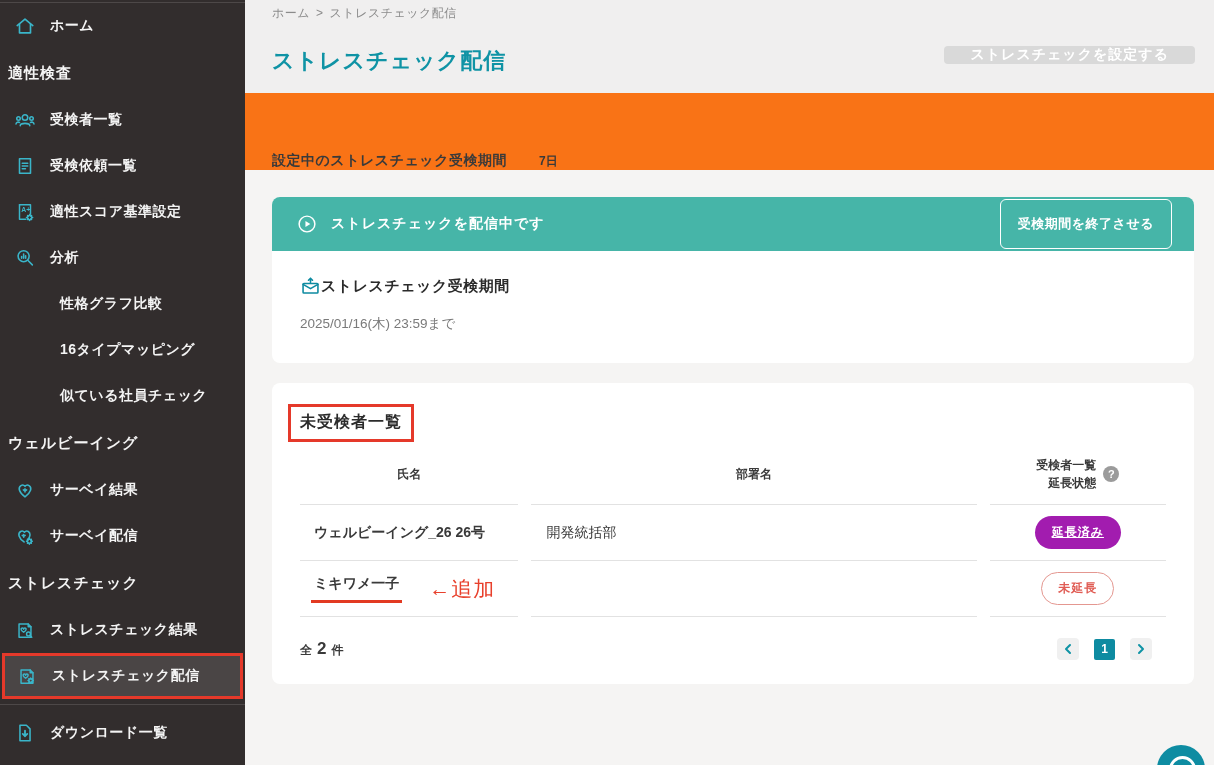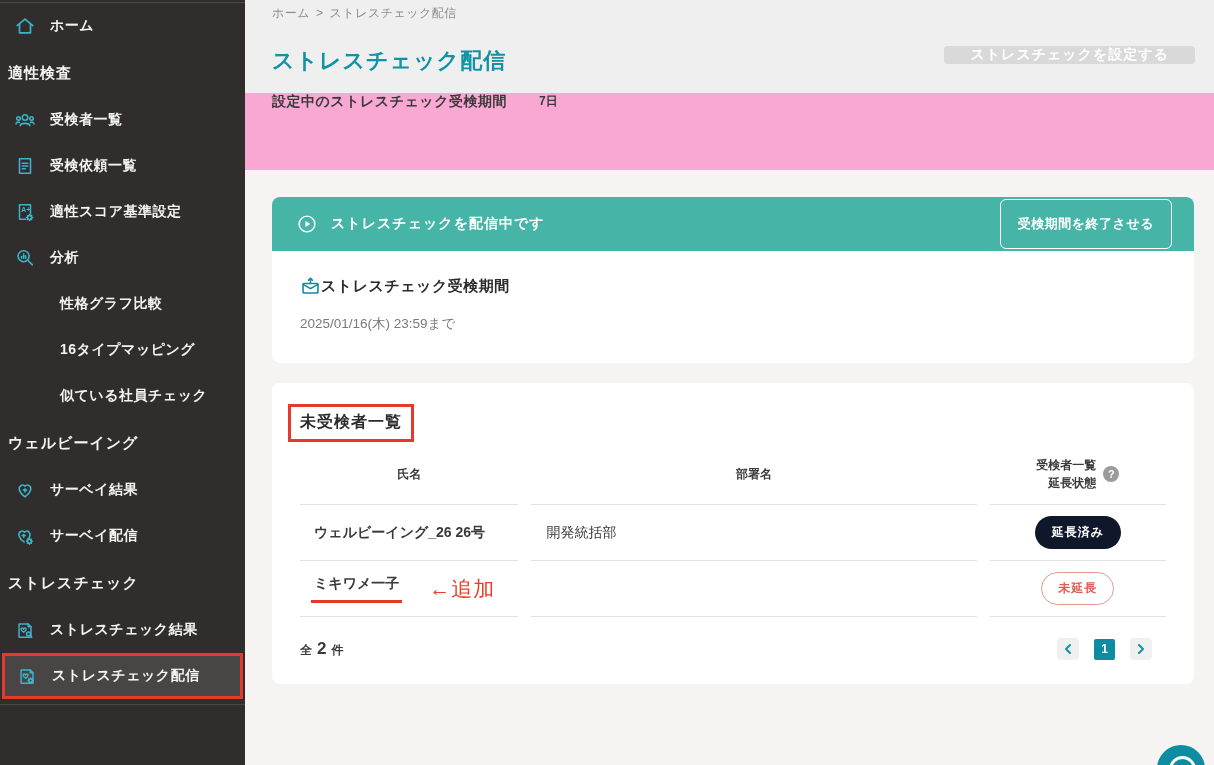--- a/index.html
+++ b/index.html
@@ -19,21 +19,21 @@
   .sb-item.active { background:#4a4545; border:3px solid #e5392a; margin:0 2px; padding-left:11px; }
   .sb-divider { height:1px; background:#4d4848; margin:5px 0; }
 
   
   .main { position:absolute; left:245px; top:0; width:969px; height:765px; }
   .mainhead { position:relative; height:93px; background:#f0efef; }
   .breadcrumb { position:absolute; left:27px; top:5px; font-size:12px; color:#8b8b8b; letter-spacing:.5px; }
   .breadcrumb .bc-sep { margin:0 6px; }
   .page-title { position:absolute; left:27px; top:46px; font-size:22px; font-weight:700; color:#0f93a5; letter-spacing:1px; }
   .setup-btn { position:absolute; right:19px; top:46px; height:18px; padding:0 26px; background:#d9d9d9; color:#fff; font-size:14px; font-weight:600; border:none; border-radius:4px; letter-spacing:1px; cursor:default; }
-  .substrip { height:77px; background:#f9a8d4; display:flex; align-items:flex-start; padding-left:27px; }
+  .substrip { height:77px; background:#f97316; display:flex; align-items:flex-end; padding-left:27px; }
   .substrip-label { font-size:14px; font-weight:700; color:#3a3a3a; letter-spacing:.5px; }
   .substrip-value { font-size:12px; font-weight:700; color:#3a3a3a; margin-left:32px; }
   .content { padding:27px 36px 0 27px; }
 
   .card { background:#fff; border-radius:8px; width:922px; }
   .banner { height:54px; background:#46b5a8; border-radius:8px 8px 0 0; display:flex; align-items:center; padding:0 22px 0 24px; color:#fff; }
   .banner-icon { width:22px; height:22px; display:flex; }
   .banner-text { font-size:14px; font-weight:700; margin-left:13px; letter-spacing:1px; }
   .banner-btn { margin-left:auto; background:transparent; border:1px solid #fff; color:#fff; border-radius:6px; height:50px; padding:0 17px; font-size:13px; font-weight:600; letter-spacing:.5px; cursor:pointer; }
   .card1-body { padding:25px 28px 30px; }
@@ -48,21 +48,21 @@
   table.tbl { border-collapse:separate; border-spacing:13px 0; width:calc(100% + 26px); margin:8px -13px 0; }
   .tbl col.c1 { width:26%; } .tbl col.c2 { width:53%; } .tbl col.c3 { width:21%; }
   .tbl th { font-size:12px; font-weight:700; color:#3a3a3a; text-align:center; padding:6px 0 12px; border-bottom:1px solid #e2e2e2; vertical-align:middle; }
   .tbl td { height:56px; border-bottom:1px solid #e2e2e2; font-size:14px; color:#3a3a3a; vertical-align:middle; }
   .cell-name { font-weight:700; padding-left:14px; }
   .cell-dept { padding-left:15px; }
   .cell-status { text-align:center; }
   .th-ext { display:inline-flex; align-items:center; gap:7px; }
   .th-ext-lines { text-align:right; line-height:1.5; }
   .help-dot { width:16px; height:16px; border-radius:50%; background:#9b9b9b; color:#fff; font-size:11px; font-weight:700; display:inline-flex; align-items:center; justify-content:center; cursor:pointer; }
-  .badge-extended { display:inline-block; background:#0f172a; color:#fff; font-size:12px; font-weight:600; padding:8px 17px; border-radius:17px; letter-spacing:1px; }
+  .badge-extended { display:inline-block; background:#a21caf; color:#fff; font-size:12px; font-weight:600; padding:8px 17px; border-radius:17px; letter-spacing:1px;text-decoration:underline; }
   .badge-not-extended { display:inline-block; background:#fff; color:#e05c54; border:1px solid #e49790; font-size:12px; font-weight:600; padding:7px 16px; border-radius:17px; letter-spacing:1px; }
   .name-annotated { display:inline-flex; align-items:center; }
   .underlined-name { font-weight:700; border-bottom:3px solid #e23a22; padding:0 3px 7px; margin-left:-3px; }
   .added-note { color:#e8402c; font-size:21px; font-weight:500; margin-left:27px; letter-spacing:1px; }
   .tbl-footer { display:flex; align-items:center; margin-top:21px; }
   .total { color:#3a3a3a; display:flex; align-items:baseline; }
   .total-prefix,.total-suffix { font-size:12px; font-weight:700; }
   .total-num { font-size:17px; font-weight:700; margin:0 5px; }
   .pager { margin-left:auto; display:flex; align-items:center; gap:15px; margin-right:14px; }
   .pg-btn { width:22px; height:22px; border-radius:4px; background:#f0f0f0; display:flex; align-items:center; justify-content:center; border:none; cursor:pointer; color:#0f93a5; }
@@ -197,20 +197,29 @@
             <path d="M8.2 10.2c1-.8 2.3.1 2.3 1 0-0.9 1.3-1.8 2.3-1 .9.8.4 2.5-2.3 4.2-2.7-1.7-3.2-3.4-2.3-4.2Z"></path>
             <circle cx="16" cy="17" r="2"></circle>
             <path d="M16 14.1v.8M16 19.1v.8M13.1 17h.8M18.1 17h.8M14 15l.6.6M17.4 18.4l.6.6M18 15l-.6.6M14.6 18.4l-.6.6"></path>
           </svg>
       </span>
       <span class="sb-label">ストレスチェック配信</span>
     </div>
 
     <div class="sb-divider"></div>
 
+    <div class="sb-item">
+      <span class="sb-icon">
+        <svg viewBox="0 0 24 24" fill="none" stroke="currentColor" stroke-width="1.7" stroke-linecap="round" stroke-linejoin="round">
+            <path d="M6.5 3.5h7l4 4V20.5h-11z"></path>
+            <path d="M12 9.5v6M9.5 13l2.5 2.5L14.5 13" stroke-width="2"></path>
+          </svg>
+      </span>
+      <span class="sb-label">ダウンロード一覧</span>
+    </div>
   </aside>
 
   <div class="main">
 
     <div class="mainhead">
       <div class="breadcrumb">
         <span>ホーム</span><span class="bc-sep">&gt;</span><span>ストレスチェック配信</span>
       </div>
       <h1 class="page-title">ストレスチェック配信</h1>
       <button class="setup-btn" disabled="">ストレスチェックを設定する</button>

